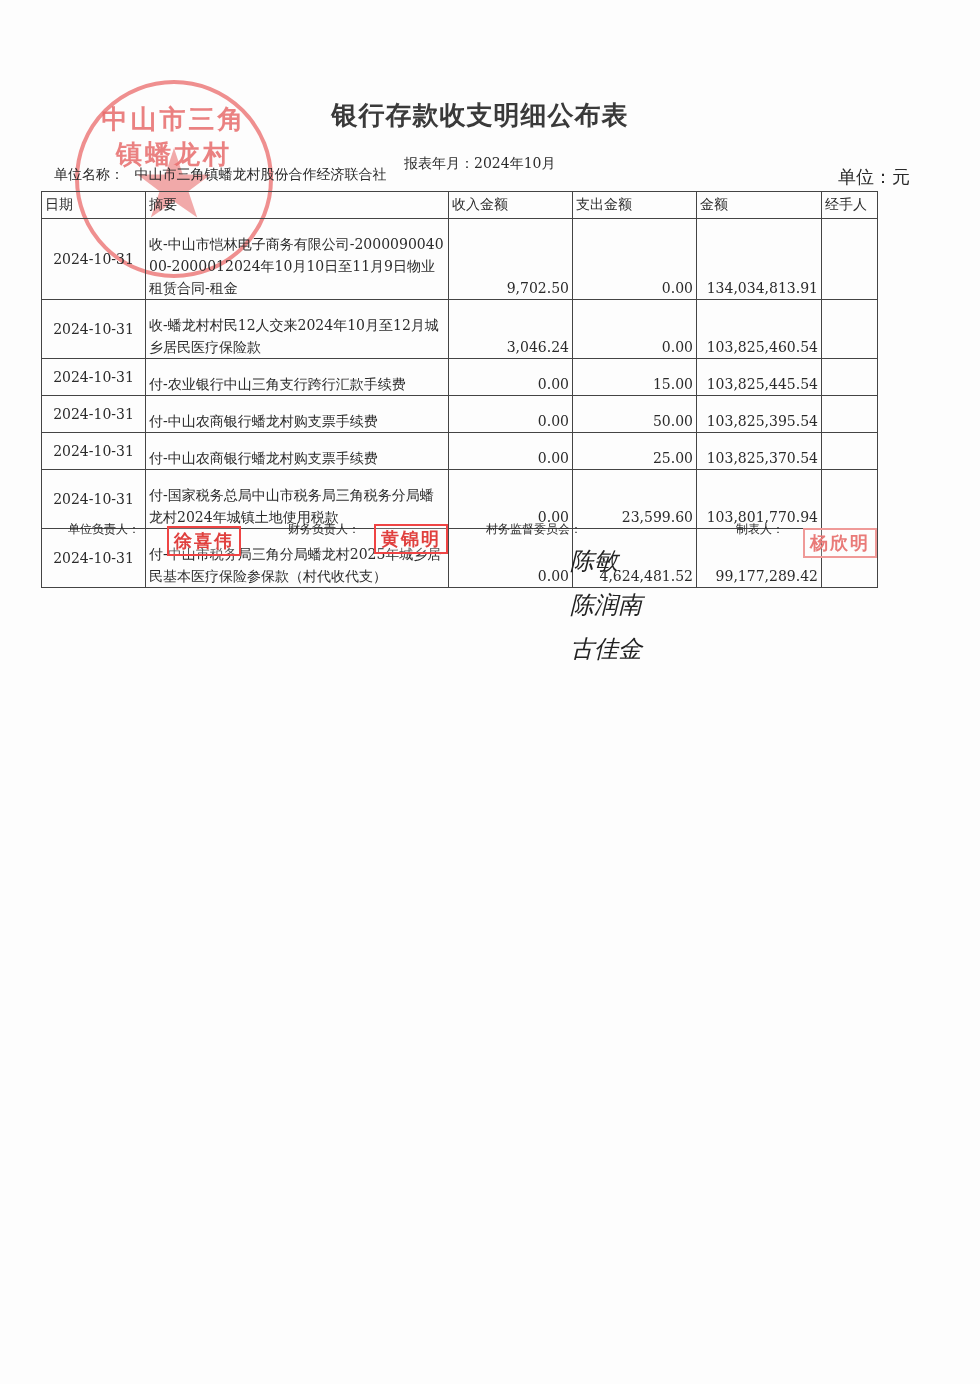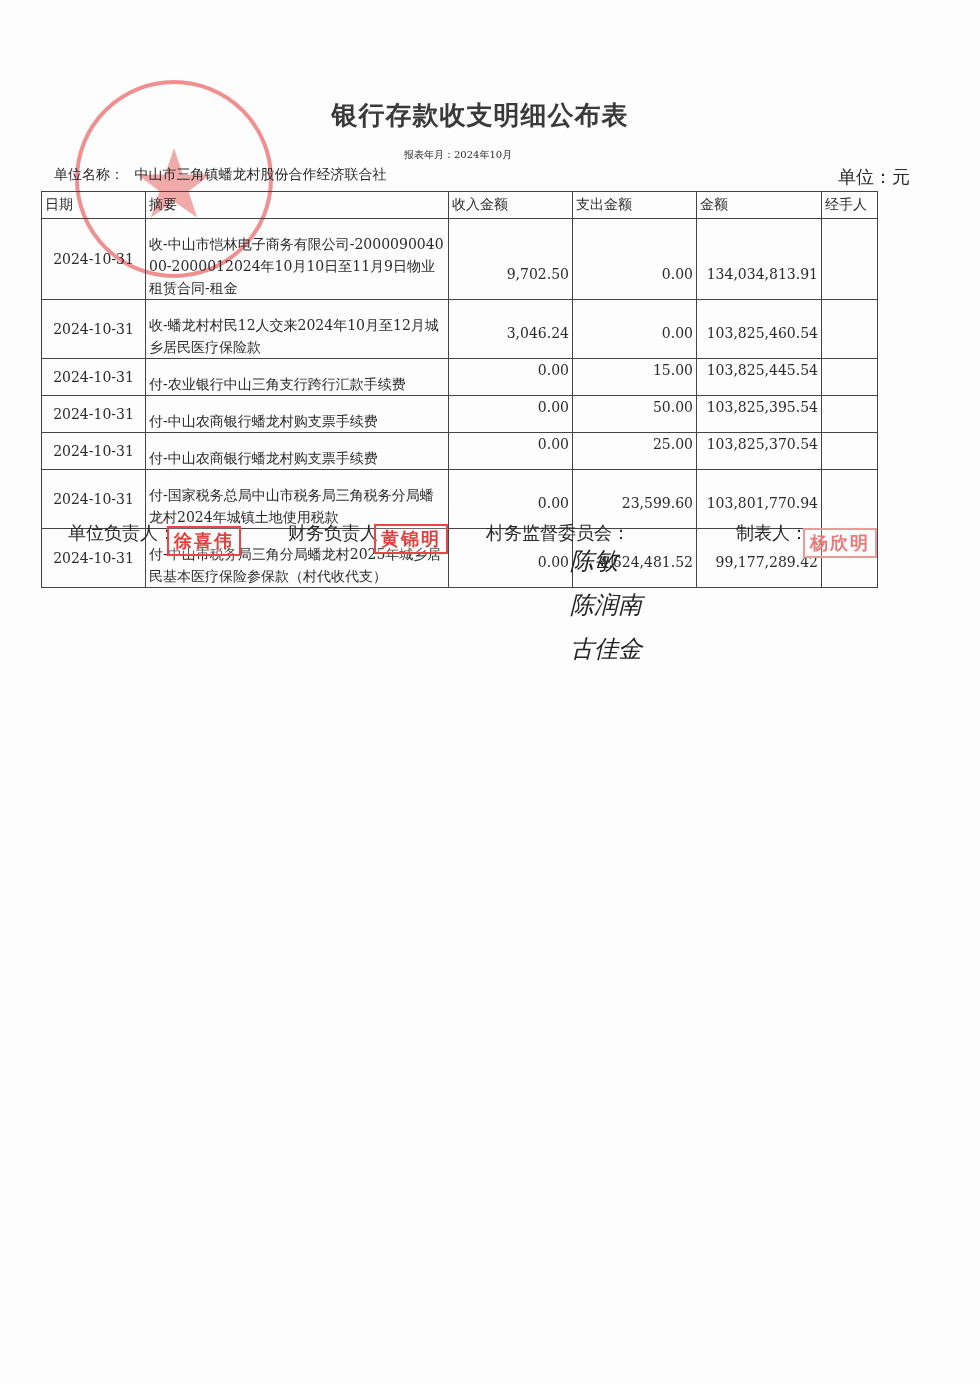--- a/index.html
+++ b/index.html
@@ -5,35 +5,35 @@
   html, body { margin:0; padding:0; }
   body {
     width:980px; height:1384px; background:#fdfdfd; position:relative; overflow:hidden;
     font-family: "DejaVu Serif", "Liberation Serif", serif; color:#2a2a2a;
   }
   .title {
     position:absolute; left:0; width:960px; top:98px; text-align:center;
     font-size:26px; font-weight:bold; letter-spacing:1px; color:#3a3a3a;
     font-family: Liberation Serif, serif;
   }
-  .period { position:absolute; left:404px; top:148px; font-size:10px; }
+  .period { position:absolute; left:404px; top:155px; font-size:14px; }
   .unit-name { position:absolute; left:54px; top:166px; font-size:14px; }
   .unit-name .lbl { margin-right:6px; }
   .currency { position:absolute; right:70px; top:165px; font-size:18px;margin-left:11px; }
   table.ledger {
     position:absolute; left:41px; top:191px; border-collapse:collapse;
     font-size:14px; table-layout:fixed;
   }
   table.ledger th, table.ledger td { border:1.5px solid #444; padding:0 3px; }
   table.ledger th { font-weight:normal; height:26px; text-align:left;margin-top:13px; }
   table.ledger td.date { text-align:center; vertical-align:middle; }
   table.ledger td.summary { text-align:left; vertical-align:top; line-height:22px; padding-top:14px; padding-left:3px; }
-  table.ledger td.num { text-align:right; vertical-align:bottom; padding-bottom:17px; }
+  table.ledger td.num { text-align:right; vertical-align:bottom; padding-bottom:3px; }
   .col-date{width:104px}.col-sum{width:303px}.col-in{width:124px}.col-out{width:124px}.col-bal{width:125px}.col-hand{width:56px}
-  .sig-row { position:absolute; top:521px; font-size:18px; }
+  .sig-row { position:absolute; top:521px; font-size:12px; }
   .stamp {
     position:absolute; border:2px solid #ef4444; color:#e0403e; font-size:18px; font-weight:bold;
     padding:1px 5px; letter-spacing:2px; background:rgba(255,255,255,0.2);
     font-family:"DejaVu Sans","Liberation Sans",sans-serif;
   }
   .stamp.faded { color:#e97a78; border-color:#ef9a98; }
   .seal {
     position:absolute; left:75px; top:80px; width:190px; height:190px; border-radius:50%;
     border:4px solid rgba(230,70,70,0.75); opacity:0.8;
   }
@@ -42,20 +42,21 @@
     font-size:26px; font-weight:bold; font-family:"DejaVu Sans",sans-serif; letter-spacing:3px;
   }
   .seal .star { position:absolute; left:55px; top:60px; width:80px; height:80px; }
   .handwriting { position:absolute; left:570px; top:545px; width:110px; height:140px; }
   .handwriting div { font-family:"DejaVu Serif",serif; font-style:italic; font-size:24px; color:#222; height:44px; }
 </style>
 </head>
 <body>
 
 <div class="seal">
+  <div class="seal-text">中山市三角镇蟠龙村</div>
   <svg class="star" viewBox="0 0 100 100">
     <polygon points="50,5 61,38 96,38 68,59 79,92 50,72 21,92 32,59 4,38 39,38" fill="rgba(230,80,80,0.6)"></polygon>
   </svg>
 </div>
 
 <div class="title">银行存款收支明细公布表</div>
 <div class="period">报表年月：2024年10月</div>
 <div class="unit-name">
   <span class="lbl">单位名称：</span>
   <span>中山市三角镇蟠龙村股份合作经济联合社</span>

